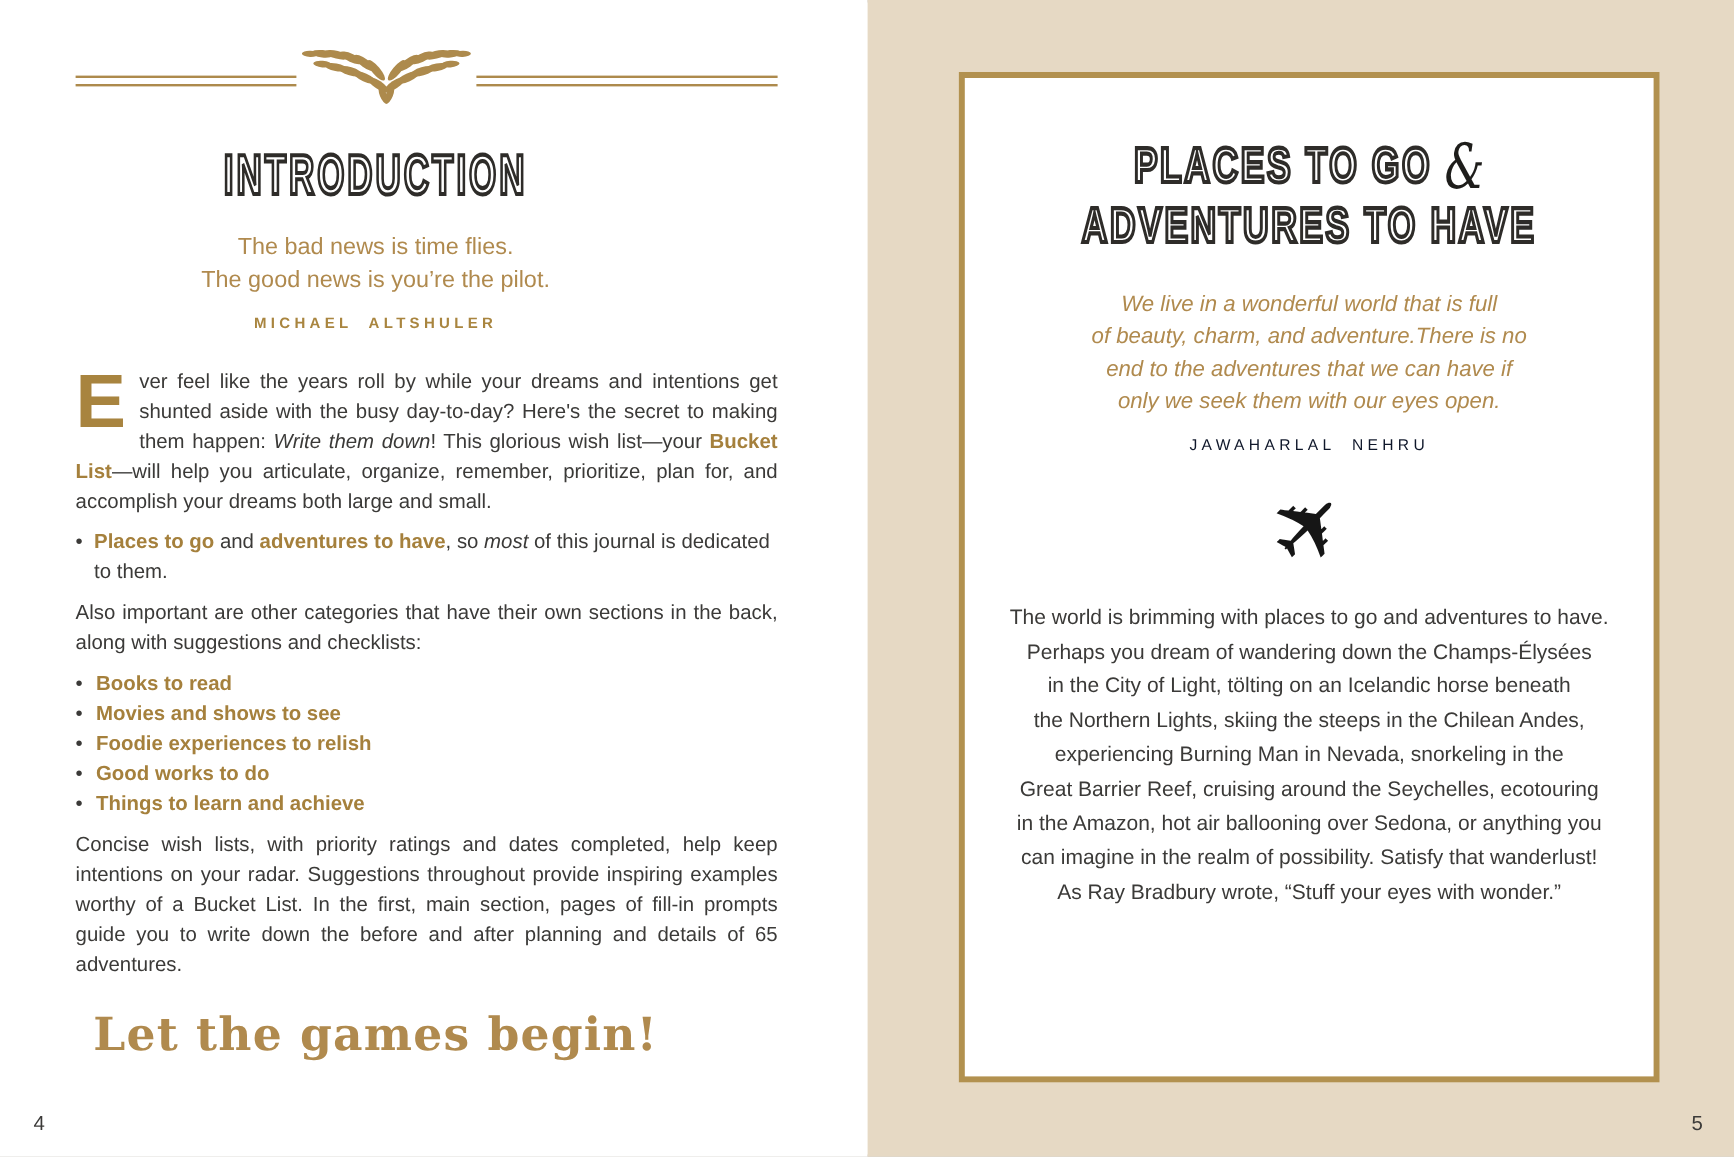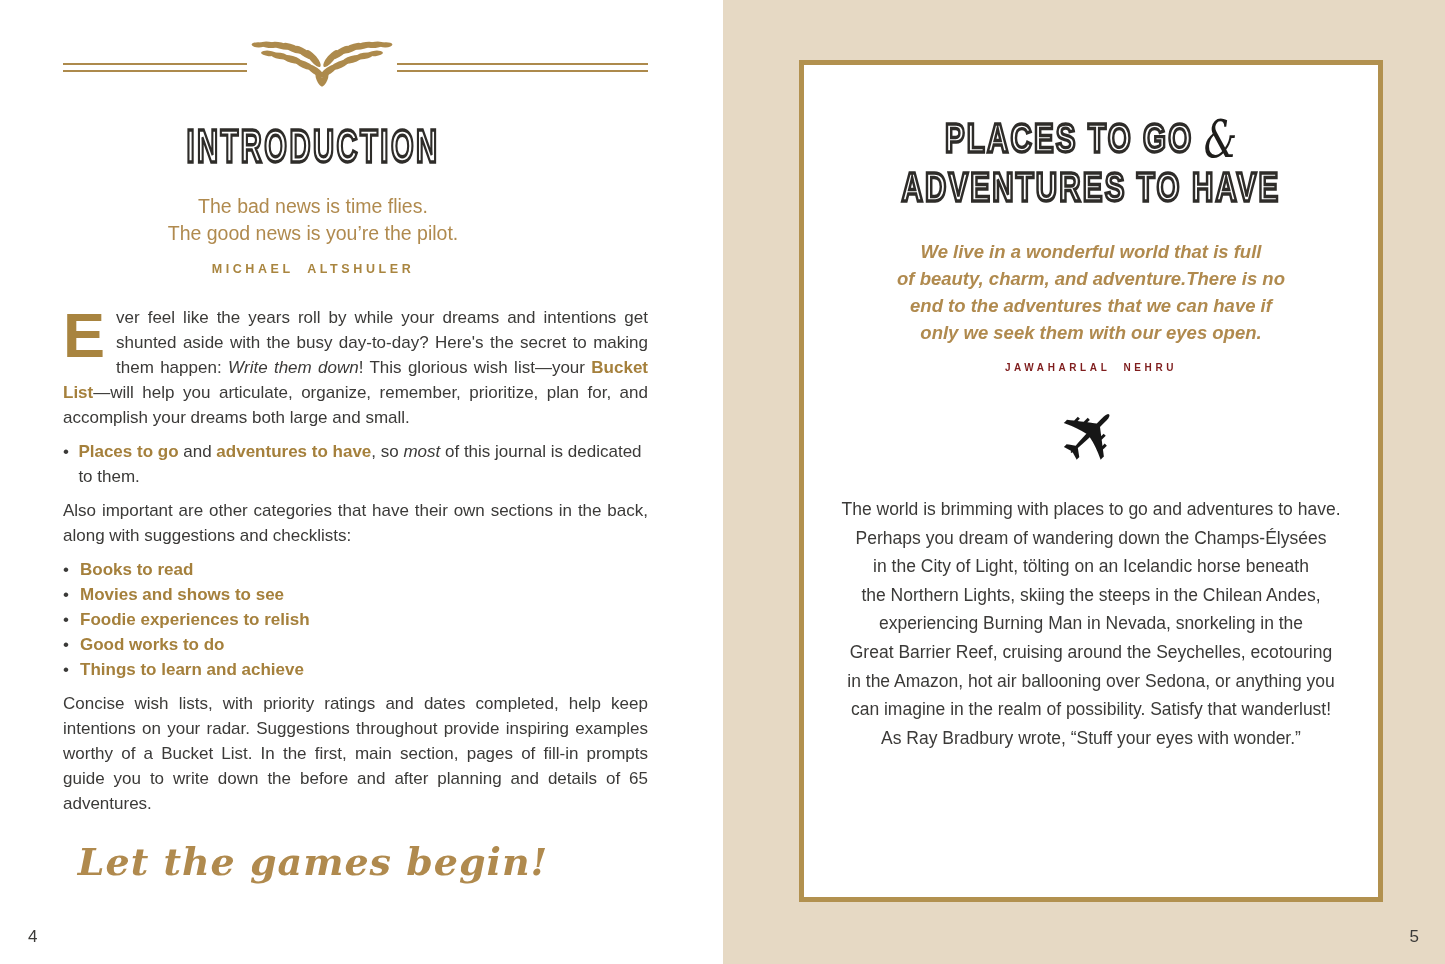--- a/index.html
+++ b/index.html
@@ -57,21 +57,21 @@
   }
   .gold { color:#a5803c; font-weight:700; font-style:normal; }
 
   .bullet-row { display:flex; margin-top:9px; }
   .dot { width:17px; flex:0 0 aupx; color:#3b3a38; }
   .cat-list { margin-top:9px; }
   .cat-list .bullet-row { margin-top:0; height:25px; }
 
   .script {
     margin-top:33px; text-align:center;
-    font-family:"DejaVu Serif", serif; font-style:italic; font-weight:700;
+    font-family:"DejaVu Serif", serif; font-weight:700;
     color:#b08a4e; font-size:38px; letter-spacing:1px;
   }
 
   .folio { position:absolute; bottom:17px; font-size:17px; color:#3b3a38; }
   .folio-left  { left:28px; }
   .folio-right { right:26px; }
 
   
   .gold-box {
     position:absolute; left:76px; top:60px; width:584px; height:842px;
@@ -79,22 +79,22 @@
     text-align:center; padding-top:49px;
   }
   .rp-title { font-size:41px; letter-spacing:3px; line-height:48px; transform:scaleX(.72); transform-origin:50% 50%; }
   .amp {
     font-family:"DejaVu Serif", serif; font-style:italic; font-weight:400;
     font-size:52px; letter-spacing:0; vertical-align:-5px;
   }
   @supports (-webkit-text-stroke: 1px #000) {
     .amp { -webkit-text-stroke:0; color:#1e1d1b; }
   }
-  .rp-quote { margin-top:27px; font-style:italic; color:#b08a4e; font-size:18.5px; line-height:27px;font-weight:bold; }
-  .rp-attr  { margin-top:16px; color:#7f1d1d; font-size:10px; font-weight:700; letter-spacing:3.6px; word-spacing:7px; }
+  .rp-quote { margin-top:27px; font-style:italic; color:#b08a4e; font-size:18.5px; line-height:27px; }
+  .rp-attr  { margin-top:16px; color:#0f172a; font-size:13px; font-weight:400; letter-spacing:3.6px; word-spacing:7px; }
 
   .plane-wrap { margin-top:16px; height:92px; }
   .plane-glyph {
     display:inline-block; font-family:"DejaVu Sans", sans-serif;
     font-size:76px; line-height:92px; color:#161616;
     transform:rotate(-45deg);
   }
   .rp-body { margin-top:14px; color:#3b3a38; font-size:17.5px; line-height:28.6px; }
 </style>
 </head>

